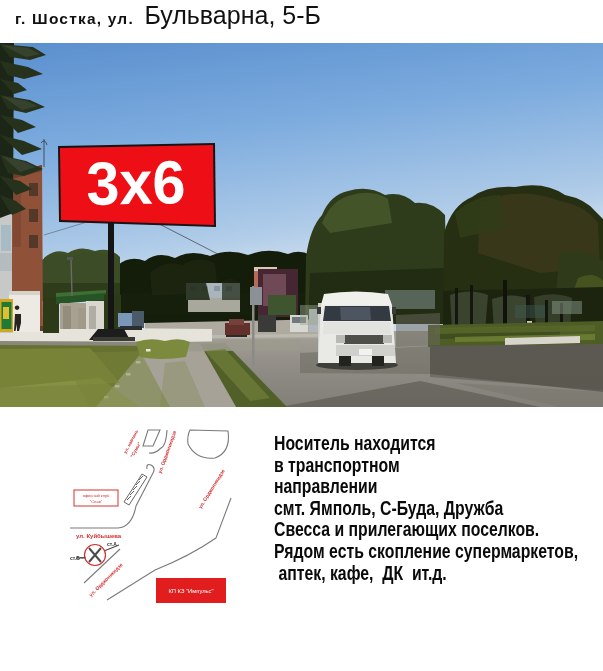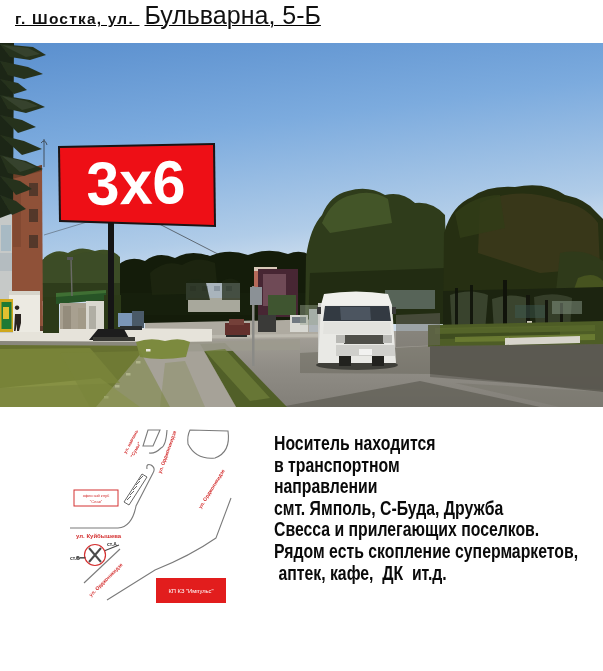--- a/index.html
+++ b/index.html
@@ -1,17 +1,17 @@
 <!DOCTYPE html>
 <html><head>
 <meta charset="utf-8">
 <style>
 html,body{margin:0;padding:0;background:#fff;}
 .page{position:relative;width:603px;height:671px;background:#fff;overflow:hidden;font-family:"Liberation Sans",sans-serif;}
-.hdr{position:absolute;left:15px;top:1px;white-space:nowrap;text-decoration:underline;}
+.hdr{position:absolute;left:15px;top:1px;white-space:nowrap;}
 .hdr .b{font-weight:bold;font-size:15.5px;letter-spacing:1.2px;color:#111;}
 .hdr .r{font-size:25px;color:#111;margin-left:5px;}
 .photo{position:absolute;left:0;top:43px;}
 .mapwrap{position:absolute;left:0;top:420px;}
 .txt{position:absolute;left:274px;top:433px;font-weight:bold;font-size:20px;color:#0a0a0a;line-height:21.6px;transform:scaleX(0.79);transform-origin:0 0;white-space:pre;}
 </style>
 </head>
 <body>
 <div class="page">
   <div class="hdr"><span class="b">г. Шостка, ул. </span><span class="r">Бульварна, 5-Б</span></div>

